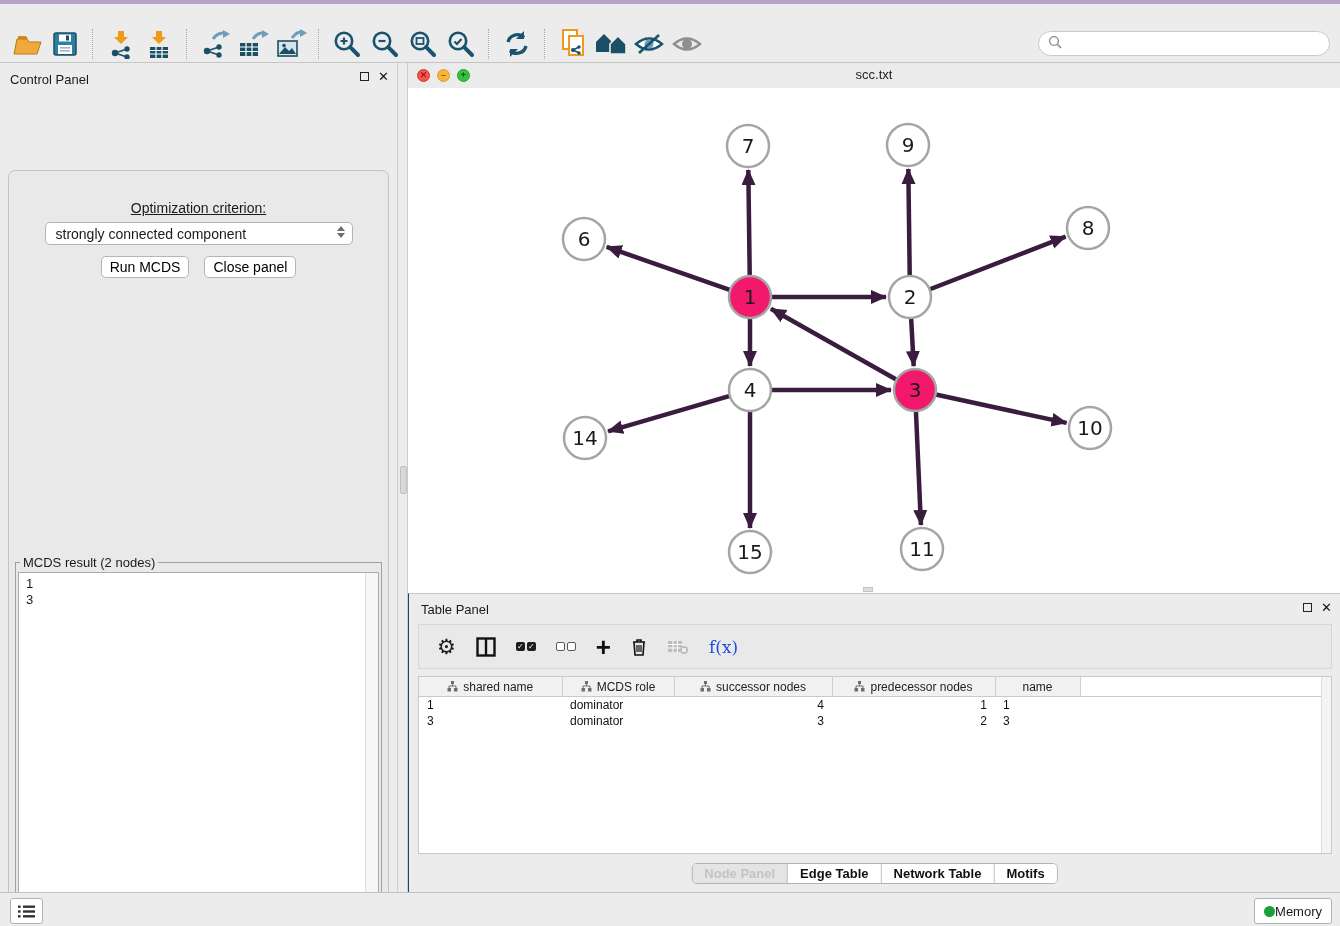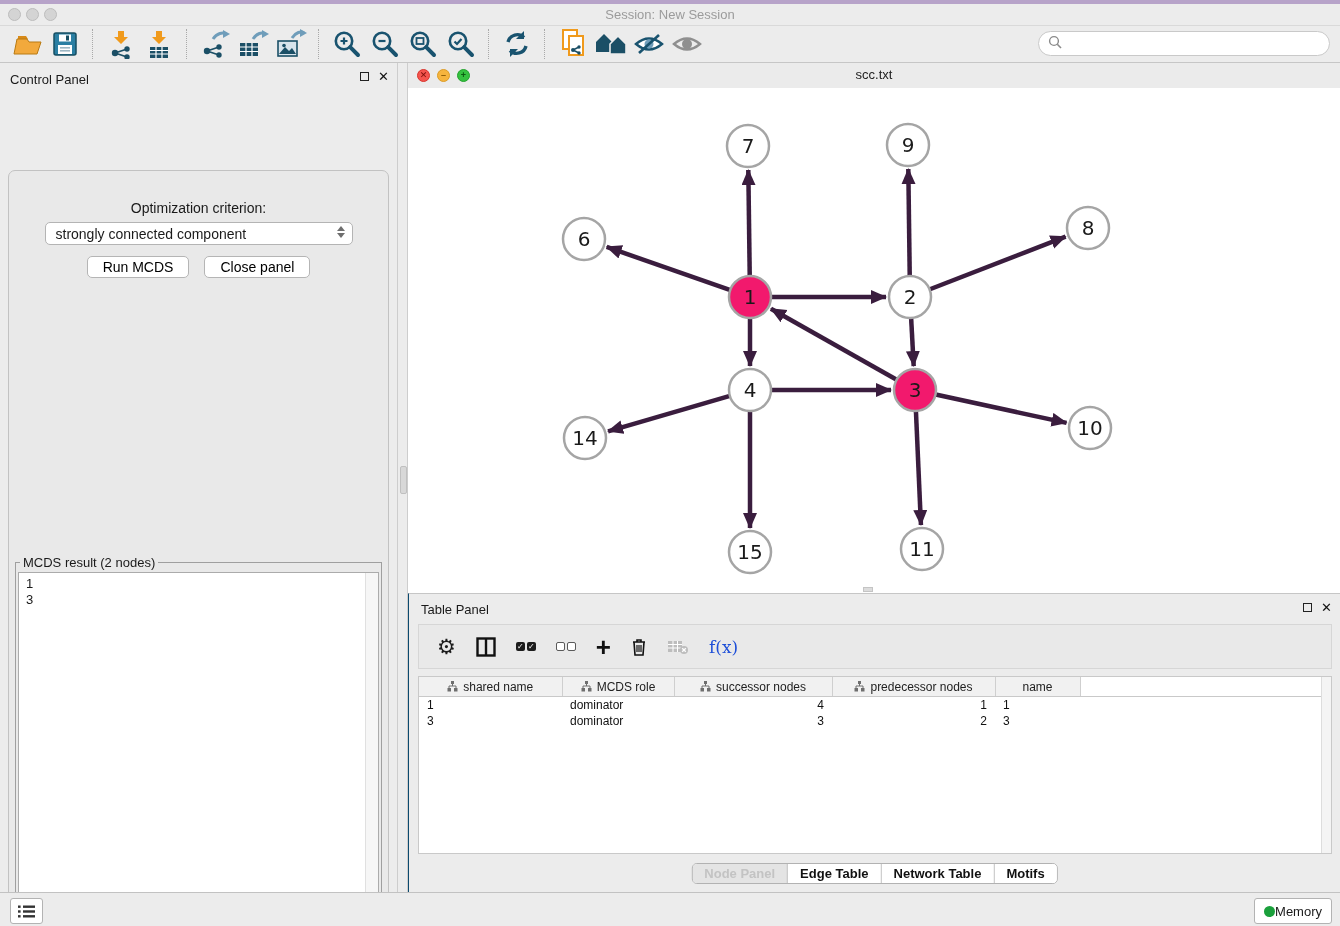--- a/index.html
+++ b/index.html
@@ -22,27 +22,27 @@
   .cp-title{position:absolute;left:10px;top:9px;font-size:13px;}
   .win-ctrls{position:absolute;right:8px;top:8px;display:flex;gap:9px;align-items:center;}
   .ic-float{width:9px;height:9px;border:1.6px solid #222;box-sizing:border-box;display:inline-block;}
   .ic-close{font-size:13px;font-weight:700;color:#111;line-height:11px;}
   .seg{display:flex;border:1px solid #b2b2b2;border-radius:5px;overflow:hidden;background:#fff;height:21px;box-sizing:border-box;}
   .seg .tab{padding:0 12px;font-size:13px;border-right:1px solid #b9b9b9;display:flex;align-items:center;background:#fff;color:#111;}
   .seg .tab:last-child{border-right:none;}
   .seg .tab.active{background:#e7e7e7;color:#bdbdbd;}
   .cp-tabs{position:absolute;left:50%;transform:translateX(-50%);top:96px;z-index:2;}
   .cp-panel{position:absolute;left:8px;top:107px;width:381px;height:775px;background:#e9e9e9;border:1px solid #c2c2c2;border-radius:7px;box-sizing:border-box;}
-  .opt-label{position:absolute;left:0;right:0;top:29px;text-align:center;font-size:14px;}
+  .opt-label{position:absolute;left:0;right:0;top:29px;text-align:center;font-size:14px;text-decoration:underline;}
   .dropdown{position:absolute;left:50%;transform:translateX(-50%);top:51px;width:308px;height:23px;background:#fff;border:1px solid #b4b4b4;border-radius:5px;display:flex;align-items:center;padding-left:10px;box-sizing:border-box;font-size:14px;}
   .stepper{position:absolute;right:7px;top:3px;display:flex;flex-direction:column;gap:2px;}
   .stepper .up{width:0;height:0;border-left:4px solid transparent;border-right:4px solid transparent;border-bottom:5px solid #6e6e6e;}
   .stepper .down{width:0;height:0;border-left:4px solid transparent;border-right:4px solid transparent;border-top:5px solid #6e6e6e;}
   .cp-buttons{position:absolute;left:0;right:0;top:85px;display:flex;justify-content:center;gap:15px;}
-  .btn{height:22px;background:#fff;border:1px solid #b5b5b5;border-radius:5px;font-size:14px;padding:0 15px;display:flex;align-items:center;font-family:inherit;}
+  .btn{height:22px;background:#fff;border:1px solid #b5b5b5;border-radius:5px;font-size:14px;padding:0 8px;display:flex;align-items:center;font-family:inherit;}
   .mcds-fieldset{position:absolute;left:6px;right:6px;top:384px;bottom:4px;border:1px solid #9f9f9f;margin:0;padding:0;}
   .mcds-fieldset legend{font-size:13px;margin-left:4px;padding:0 3px;}
   .mcds-inner{position:absolute;left:2px;right:2px;top:2px;bottom:2px;background:#fff;border:1px solid #ababab;}
   .mcds-text{position:absolute;left:0;top:0;right:13px;bottom:0;padding:3px 7px;font-size:13px;line-height:16px;white-space:pre;}
   .mcds-scroll{position:absolute;right:0;top:0;bottom:0;width:12px;background:#f6f6f6;border-left:1px solid #e0e0e0;}
   
   .vsplit{position:absolute;left:397px;top:63px;width:11px;height:829px;background:#ececec;border-left:1px solid #cdcdcd;border-right:1px solid #cdcdcd;box-sizing:border-box;}
   .vsplit .grab{position:absolute;left:2px;top:403px;width:5px;height:26px;background:#d8d8d8;border:1px solid #c0c0c0;border-radius:2px;}
   
   .net-window{position:absolute;left:408px;top:63px;width:932px;height:530px;background:#fff;}
@@ -83,28 +83,20 @@
   .sb-left{position:absolute;left:10px;top:5px;width:31px;height:24px;background:#fff;border:1px solid #b3b3b3;border-radius:3px;display:flex;align-items:center;justify-content:center;}
   .sb-mem{position:absolute;right:8px;top:5px;height:24px;background:#fff;border:1px solid #b3b3b3;border-radius:3px;display:flex;align-items:center;gap:0;padding:0 9px;font-size:13px;}
   .mem-dot{width:11px;height:11px;border-radius:50%;background:#1ba03c;}
 </style>
 </head>
 <body>
 
 <div id="root">
 
   <div class="top-strip"></div>
-  <div class="titlebar">
-    <div class="dots">
-      <span class="dot"></span>
-      <span class="dot"></span>
-      <span class="dot"></span>
-    </div>
-    <div class="wtitle">Session: New Session</div>
-  </div>
 
   <div class="main-toolbar">
     <span class="tbtn">
       <svg width="30" height="28" viewBox="0 0 30 28">
           <path d="M6 9 v-3 h8 l2 3 z" fill="#d88a18"></path>
           <path d="M2 24 L5 9 h10 l2 3 h12 l-4 12 z" fill="#f2a93c" stroke="#b97a12" stroke-width="1"></path>
         </svg>
     </span>
     <span class="tbtn">
       <svg width="28" height="28" viewBox="0 0 28 28">

